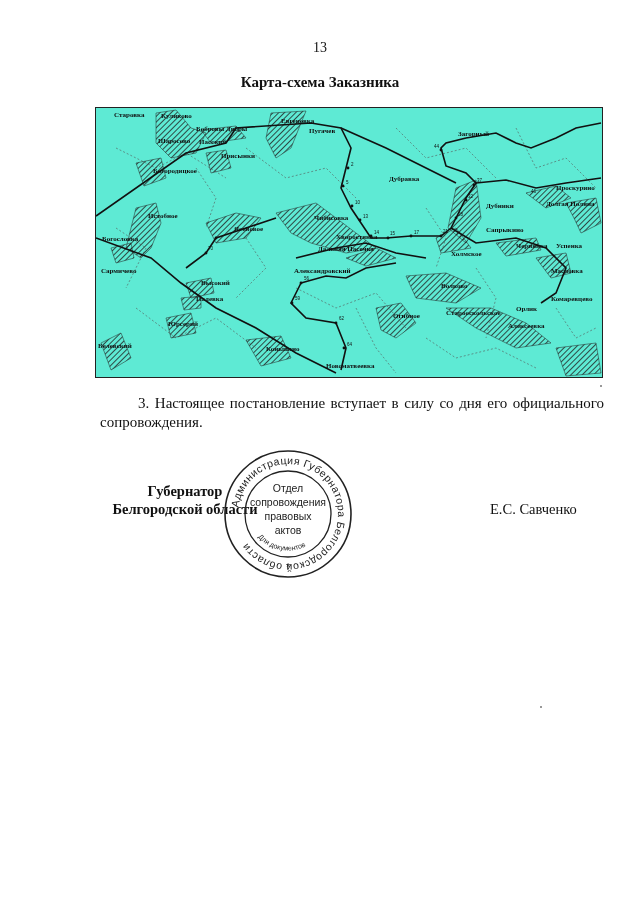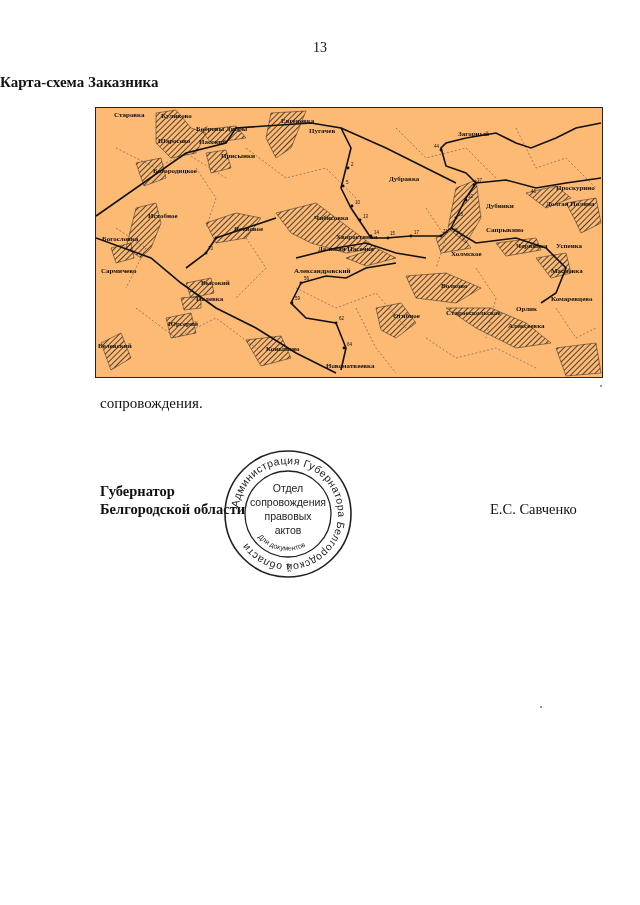--- a/index.html
+++ b/index.html
@@ -1,27 +1,27 @@
 <!DOCTYPE html>
 <html><head>
 <meta charset="utf-8">
 <style>
   html, body { margin:0; padding:0; background:#ffffff; }
   body { width:640px; height:905px; position:relative; overflow:hidden;
          font-family:"Liberation Serif","DejaVu Serif",serif; color:#111; }
   .page-num { position:absolute; left:0; width:640px; top:40px; text-align:center; font-size:14px; }
-  .map-title { position:absolute; left:0; width:640px; top:74px; font-size:15px; font-weight:bold; }
+  .map-title { position:absolute; left:0; width:640px; top:74px; text-align:center; font-size:15px; font-weight:bold; }
   .map-frame { position:absolute; left:95px; top:107px; width:508px; height:271px;
-               border:1.5px solid #222; box-sizing:border-box; overflow:hidden; background:#fdba74; }
+               border:1.5px solid #222; box-sizing:border-box; overflow:hidden; background:#5eead4; }
   .map-frame svg { position:absolute; left:0; top:0; }
   .map-frame .lbl { font-family:"Liberation Serif",serif; font-size:7px; fill:#111; font-weight:bold; }
   .map-frame .pt { font-family:"Liberation Sans",sans-serif; font-size:4.5px; fill:#111; }
   .para { position:absolute; left:100px; top:394px; width:504px; font-size:15px; line-height:19px; text-align:justify; }
   .para .first { display:block; text-indent:38px; text-align-last:justify; }
-  .sig-left { position:absolute; left:100px; top:482px; width:170px; text-align:left; font-weight:bold; font-size:14.5px; line-height:18px; }
+  .sig-left { position:absolute; left:100px; top:482px; width:170px; text-align:center; font-weight:bold; font-size:14.5px; line-height:18px; }
   .sig-right { position:absolute; left:490px; top:501px; font-weight:normal; font-size:14.5px; }
   .stamp { position:absolute; left:222px; top:448px; width:132px; height:132px; }
   .stamp .ring-text { font-family:"Liberation Sans",sans-serif; font-size:10.5px; fill:#222; letter-spacing:0.5px; }
   .stamp .inner-text { font-family:"Liberation Sans",sans-serif; font-size:10.5px; fill:#222; }
   .stamp .small-text { font-family:"Liberation Sans",sans-serif; font-size:7px; fill:#222; }
   .speck { position:absolute; width:2px; height:2px; background:#999; }
 </style>
 </head>
 <body>
 
@@ -172,20 +172,21 @@
       <text x="297" y="210">Огибное</text>
       <text x="72" y="218">Юрсерий</text>
       <text x="2" y="240">Белевский</text>
       <text x="170" y="243">Коньшино</text>
       <text x="230" y="260">Новоматвеевка</text>
     </g>
   </svg>
 </div>
 
 <div class="para">
+  <span class="first">3. Настоящее постановление вступает в силу со дня его официального</span>
   <span>сопровождения.</span>
 </div>
 
 <div class="sig-left">
   <div>Губернатор</div>
   <div>Белгородской области</div>
 </div>
 
 <div class="stamp">
   <svg width="132" height="132" viewBox="0 0 132 132">

